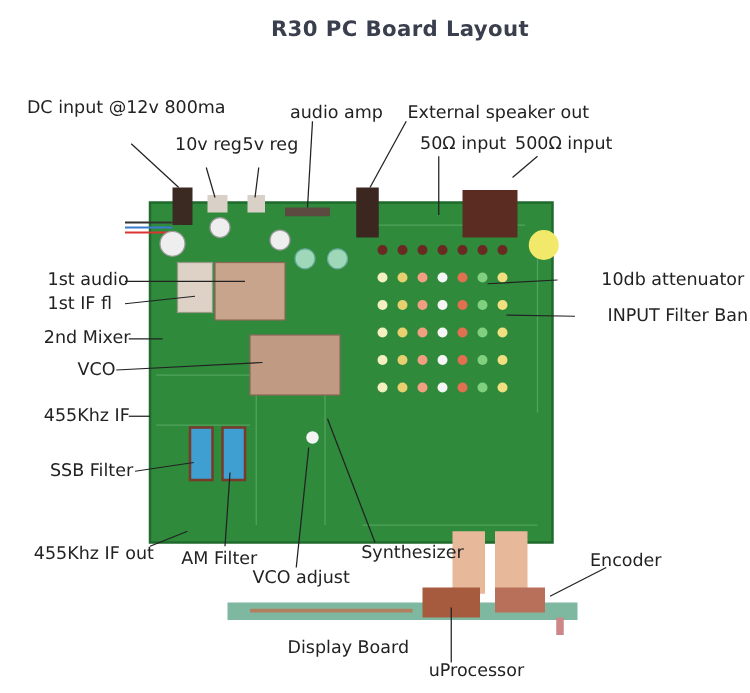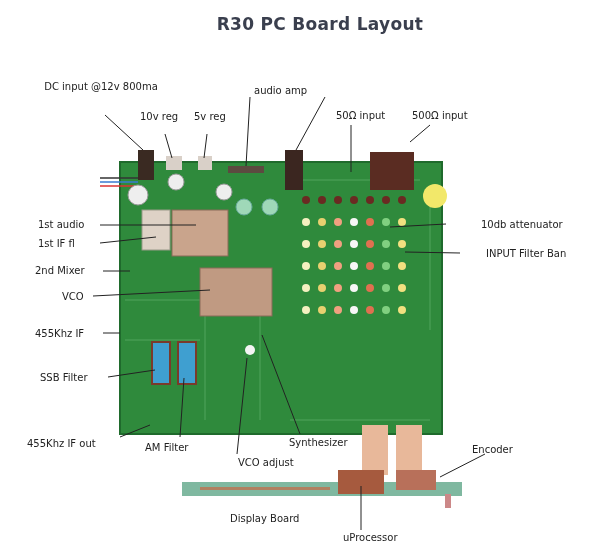--- a/index.html
+++ b/index.html
@@ -1,21 +1,21 @@
 <!DOCTYPE html>
 <html><head>
   <meta charset="utf-8">
   <style>
     html, body { margin: 0; padding: 0; background: #ffffff; }
     body { width: 600px; height: 554px; position: relative; overflow: hidden;
            font-family: "DejaVu Sans", sans-serif; }
     #stage { position: absolute; left: 0; top: 0; width: 600px; height: 554px; }
     .title { position: absolute; left: 0; width: 600px; top: 14px; text-align: center;
              font-size: 17px; font-weight: bold; color: #3a3f4e; letter-spacing: 0.3px; margin-left: 20px; }
-    .lbl { position: absolute; font-size: 10px; color: #222; white-space: nowrap; line-height: 13px; }
+    .lbl { position: absolute; font-size: 14px; color: #222; white-space: nowrap; line-height: 13px; }
     .lbl.c { text-align: center; }
     svg { position: absolute; left: 0; top: 0; }
   </style>
 </head>
 <body>
 
 <div id="stage">
   <svg width="600" height="554" viewBox="0 0 600 554">
 
     <g>
@@ -140,33 +140,34 @@
     </g>
   </svg>
 
   <div class="title">R30 PC Board Layout</div>
 
   <div class="lbl c" style="left:6px;top:80px;width:190px;">
     <div>DC input @12v 800ma</div>
   </div>
   <div class="lbl" style="left:140px;top:110px;">10v reg</div>
   <div class="lbl" style="left:194px;top:110px;">5v reg</div>
-  <div class="lbl" style="left:232px;top:84px;margin-left:22px;">audio amp</div>
+  <div class="lbl" style="left:232px;top:84px;">audio amp</div>
+  <div class="lbl" style="left:326px;top:84px;">External speaker out</div>
   <div class="lbl" style="left:336px;top:109px;">50Ω input</div>
   <div class="lbl" style="left:412px;top:109px;">500Ω input</div>
 
   <div class="lbl" style="left:38px;top:218px;">1st audio</div>
   <div class="lbl" style="left:38px;top:237px;">1st IF fl</div>
   <div class="lbl" style="left:35px;top:264px;">2nd Mixer</div>
   <div class="lbl" style="left:62px;top:290px;">VCO</div>
   <div class="lbl" style="left:35px;top:327px;">455Khz IF</div>
   <div class="lbl" style="left:40px;top:371px;">SSB Filter</div>
   <div class="lbl" style="left:27px;top:437px;text-align:right;">455Khz IF out</div>
   <div class="lbl" style="left:145px;top:441px;">AM Filter</div>
-  <div class="lbl" style="left:202px;top:456px;margin-left:36px;">VCO adjust</div>
+  <div class="lbl" style="left:202px;top:456px;">VCO adjust</div>
   <div class="lbl" style="left:270px;top:436px;margin-left:19px;">Synthesizer</div>
 
   <div class="lbl" style="left:481px;top:218px;">10db attenuator</div>
   <div class="lbl" style="left:486px;top:247px;">INPUT Filter Ban</div>
 
   <div class="lbl" style="left:472px;top:443px;text-align:center;">Encoder</div>
   <div class="lbl" style="left:230px;top:512px;">Display Board</div>
   <div class="lbl" style="left:333px;top:531px;margin-left:10px;">uProcessor</div>
 </div>
 

